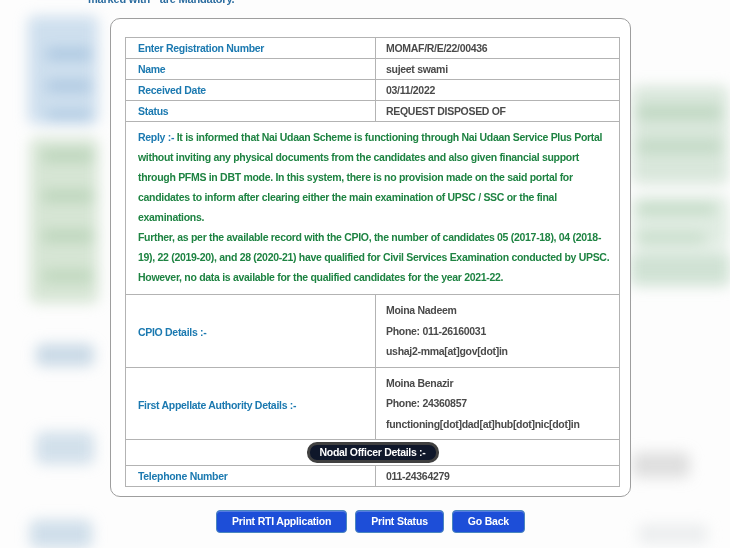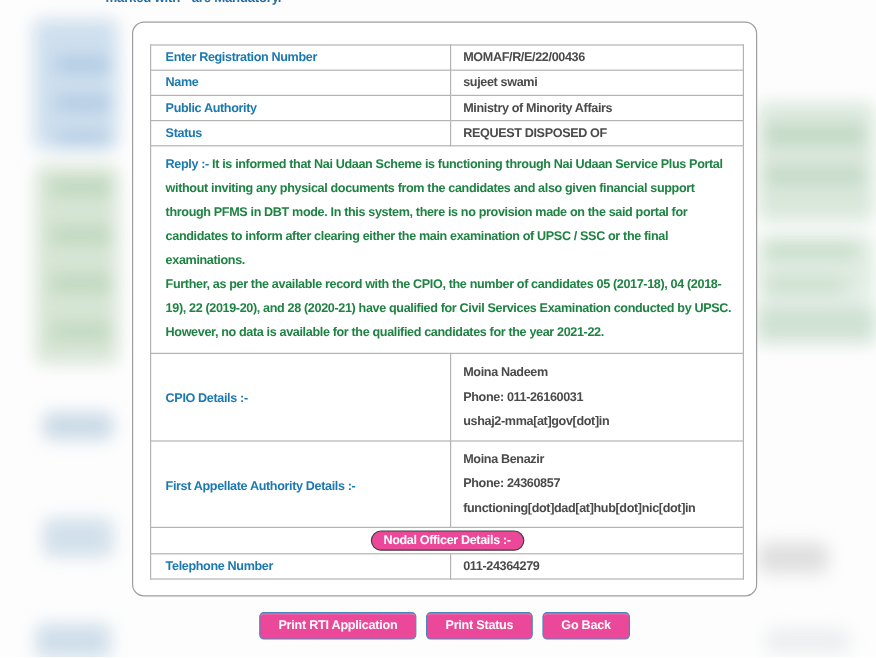--- a/index.html
+++ b/index.html
@@ -28,27 +28,27 @@
   td.val { color:#4a4a4a; padding:3px 6px 3px 10px; }
 
   td.reply-cell { color:#1e8342; padding:5px 2px 7px 12px; line-height:20px;
                   font-size:10.5px; letter-spacing:-0.45px; }
   .reply-lbl { color:#1b79b0; }
 
   td.multiline { padding:5px 6px 5px 10px; line-height:20.5px; }
   td.lbl-tall { padding:6px 6px 3px 12px; }
 
   td.nodal-cell { text-align:center; padding:2px 0; height:21px; }
-  .nodal-badge { display:inline-block; background:#ec4899; border:1px solid #404040;
+  .nodal-badge { display:inline-block; background:#0f172a; border:3px solid #404040;
                  color:#ffffff; font-size:10.5px; font-weight:bold; letter-spacing:-0.3px;
                  border-radius:10px; padding:1px 10px 2px;text-align:center; }
 
   .btn-row { position:absolute; left:110px; top:510px; width:521px;
              display:flex; justify-content:center; gap:8px; }
-  .btn { background:#ec4899; border:1px solid #4a86be; border-radius:4px;
+  .btn { background:#1d4ed8; border:1px solid #4a86be; border-radius:4px;
          color:#ffffff; font-family:"Liberation Sans", sans-serif; font-size:10.5px;
          font-weight:bold; letter-spacing:-0.2px; padding:4px 15px 5px; cursor:pointer;
          box-shadow:inset 0 1px 0 rgba(255,255,255,0.25); }
 </style>
 </head>
 <body>
 
 <div class="page">
 
   <div class="blur-strip strip-left">
@@ -85,22 +85,22 @@
       <tbody>
         <tr>
           <td class="lbl">Enter Registration Number</td>
           <td class="val">MOMAF/R/E/22/00436</td>
         </tr>
         <tr>
           <td class="lbl">Name</td>
           <td class="val">sujeet swami</td>
         </tr>
         <tr>
-          <td class="lbl">Public Authority</td>
-          <td class="val">Ministry of Minority Affairs</td>
+          <td class="lbl">Received Date</td>
+          <td class="val">03/11/2022</td>
         </tr>
         <tr>
           <td class="lbl">Status</td>
           <td class="val">REQUEST DISPOSED OF</td>
         </tr>
 
         <tr>
           <td class="reply-cell" colspan="2">
             <span class="reply-lbl">Reply :-</span>
             <span>It is informed that Nai Udaan Scheme is functioning through Nai Udaan Service Plus Portal without inviting any physical documents from the candidates and also given financial support through PFMS in DBT mode. In this system, there is no provision made on the said portal for candidates to inform after clearing either the main examination of UPSC / SSC or the final examinations.</span>

